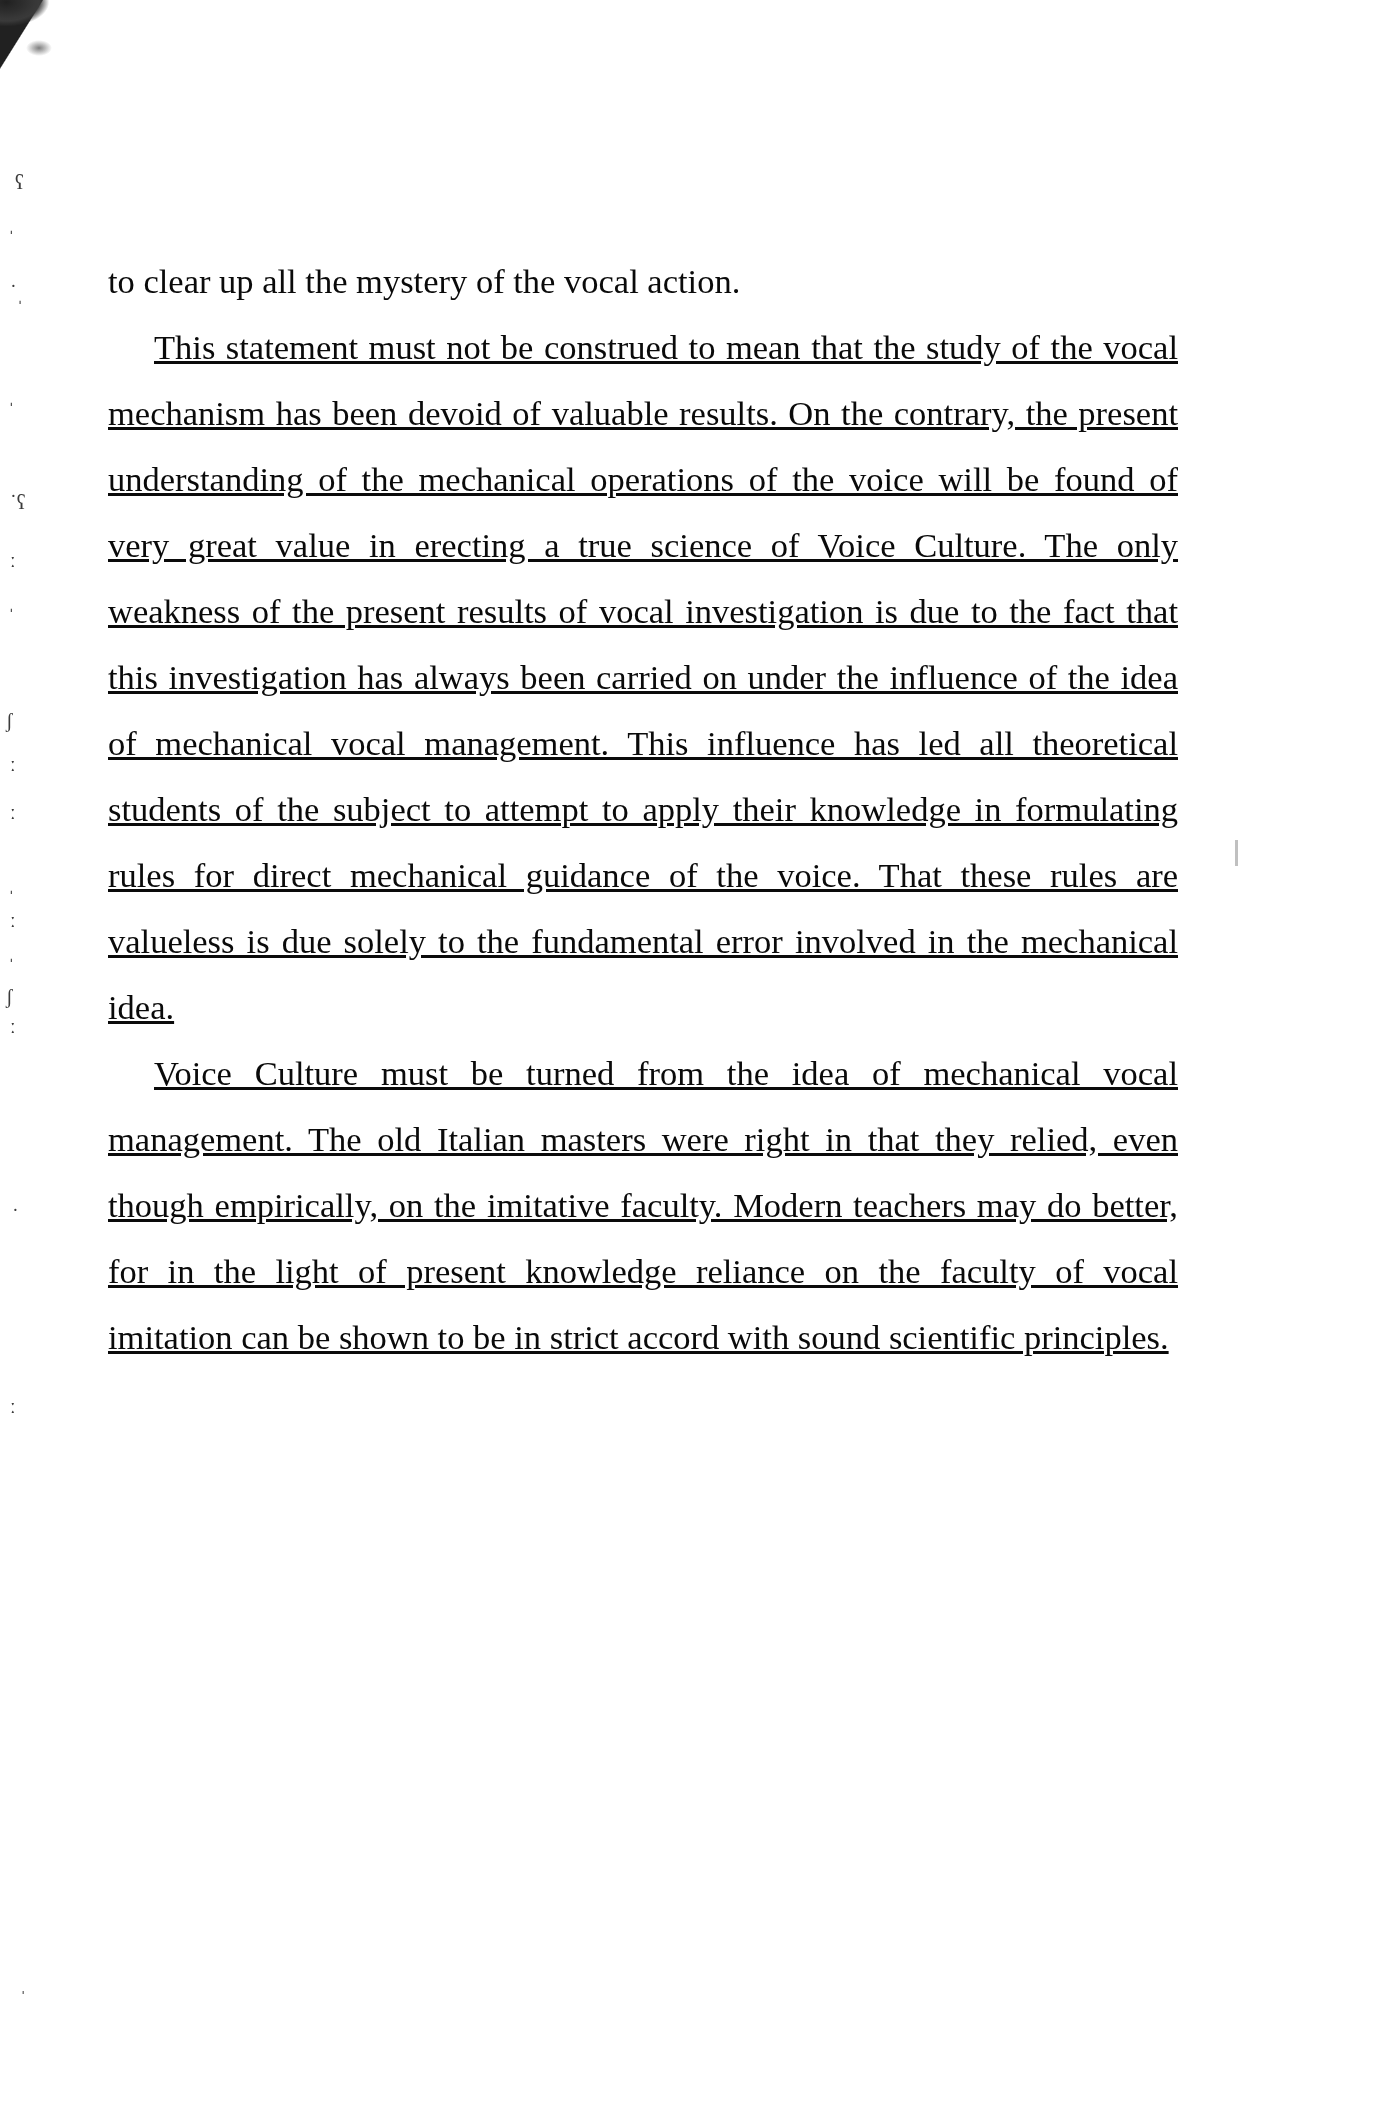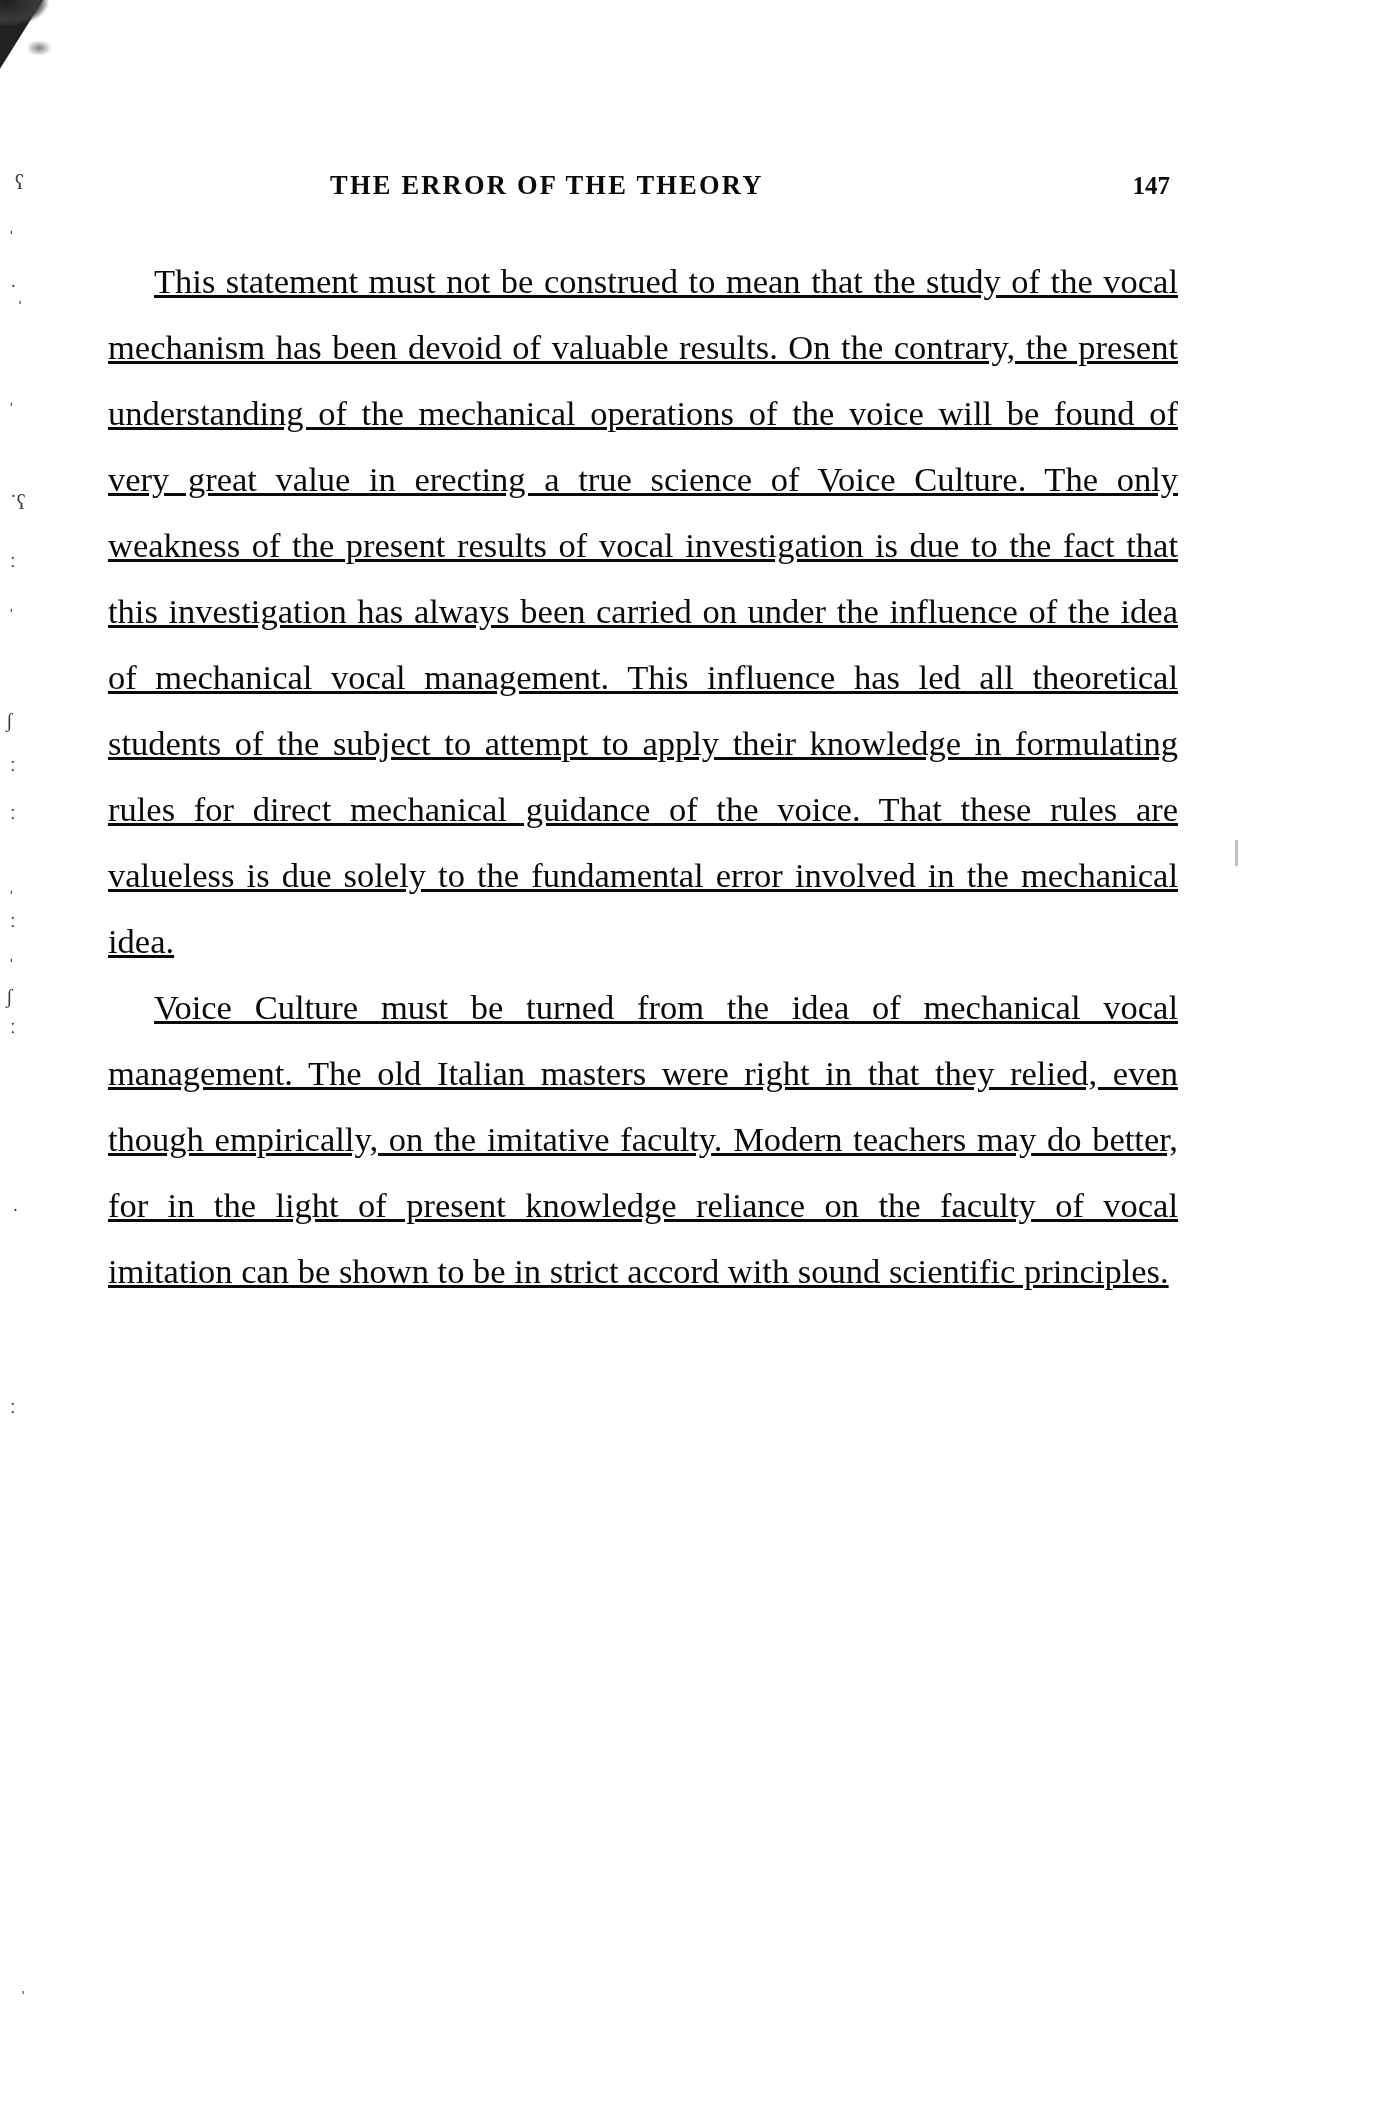--- a/index.html
+++ b/index.html
@@ -142,26 +142,23 @@
     <span style="left:10px; top:652px;">ː</span>
     <span style="left:8px;  top:722px;">ˌ</span>
     <span style="left:10px; top:760px;">ː</span>
     <span style="left:8px;  top:806px;">ˈ</span>
     <span style="left:6px;  top:836px;">ʃ</span>
     <span style="left:10px; top:866px;">ː</span>
     <span style="left:12px; top:1056px;">˙</span>
     <span style="left:10px; top:1246px;">ː</span>
   </div>
 
-  <div class="header">
-    <span class="running-title">THE ERROR OF THE THEORY</span>
-    <span class="folio">147</span>
-  </div>
 
   <div class="body-text">
+    <p>to clear up all the mystery of the vocal action.</p>
     <p class="indent">This statement must not be construed to mean that the study of the vocal mechanism has been devoid of valuable results.  On the contrary, the present understanding of the mechanical operations of the voice will be found of very great value in erecting a true science of Voice Culture.  The only weakness of the present results of vocal investigation is due to the fact that this investigation has always been carried on under the influence of the idea of mechanical vocal management.  This influence has led all theoretical students of the subject to attempt to apply their knowledge in formulating rules for direct mechanical guidance of the voice.  That these rules are valueless is due solely to the fundamental error involved in the mechanical idea.</p>
     <p class="indent last-line-left">Voice Culture must be turned from the idea of mechanical vocal management.  The old Italian masters were right in that they relied, even though empirically, on the imitative faculty. Modern teachers may do better, for in the light of present knowledge reliance on the faculty of vocal imitation can be shown to be in strict accord with sound scientific principles.</p>
   </div>
 
   <div class="edge-smudge"></div>
   <div class="bottom-tick">ˌ</div>
 
 </div>
 
 </body></html>

